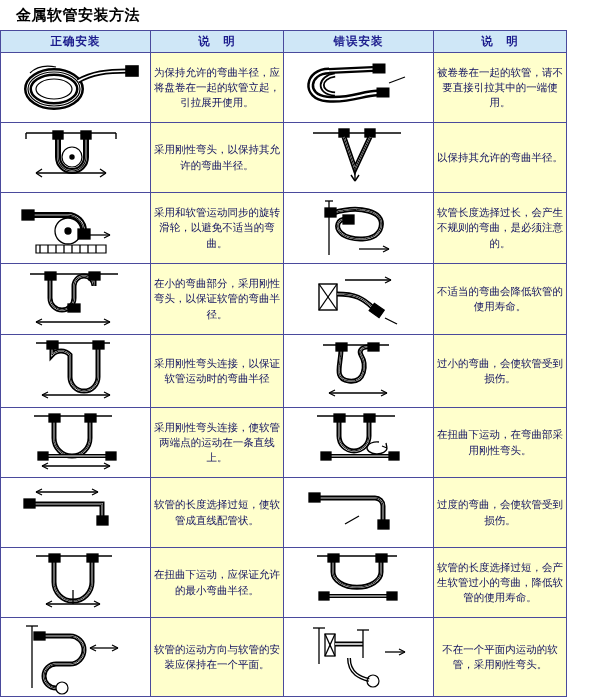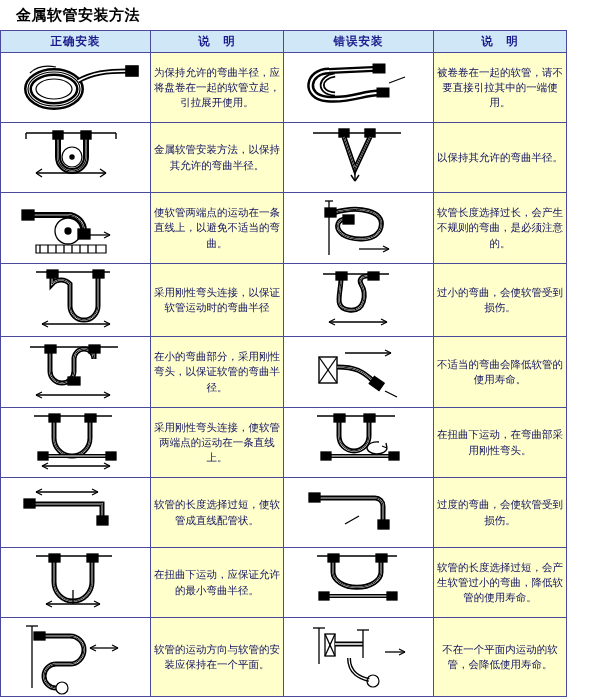--- a/index.html
+++ b/index.html
@@ -151,21 +151,21 @@
                 <circle cx="66" cy="34" r="2" fill="#000"></circle>
                 <rect x="47" y="8" width="10" height="8" fill="#000" stroke="#000"></rect>
                 <rect x="75" y="8" width="10" height="8" fill="#000" stroke="#000"></rect>
                 <line x1="30" y1="50" x2="100" y2="50"></line>
                 <path d="M30 50 l 6 -4 M30 50 l 6 4"></path>
                 <path d="M100 50 l -6 -4 M100 50 l -6 4"></path>
               </g>
             </svg>
           </div>
         </td>
-        <td class="txt-cell">金属软管安装方法，以保持其允许的弯曲半径。</td>
+        <td class="txt-cell">采用刚性弯头，以保持其允许的弯曲半径。</td>
         <td class="img-cell">
           <div class="fig">
             <svg width="140" height="66" viewBox="0 0 140 66">
               <g stroke="#000" fill="none" stroke-width="1.4">
                 <line x1="24" y1="10" x2="112" y2="10"></line>
                 <rect x="50" y="6" width="10" height="8" fill="#000" stroke="#000"></rect>
                 <rect x="76" y="6" width="10" height="8" fill="#000" stroke="#000"></rect>
                 <path d="M55 14 L 66 46 L 81 14" stroke-width="5"></path>
                 <path d="M55 14 L 66 46 L 81 14" stroke="#fff" stroke-width="1.5"></path>
                 <path d="M55 14 L 66 46 L 81 14" stroke-width="1"></path>
@@ -191,78 +191,39 @@
                 <rect x="16" y="17" width="12" height="10" fill="#000" stroke="#000"></rect>
                 <rect x="72" y="36" width="12" height="10" fill="#000" stroke="#000"></rect>
                 <path d="M30 52 L 100 52 L 100 60 L 30 60 Z" stroke-width="1.2"></path>
                 <path d="M34 52 L 34 60 M42 52 L 42 60 M50 52 L 50 60 M58 52 L 58 60 M66 52 L 66 60 M74 52 L 74 60 M82 52 L 82 60 M90 52 L 90 60"></path>
                 <line x1="84" y1="42" x2="104" y2="42"></line>
                 <path d="M104 42 l -6 -3 M104 42 l -6 3"></path>
               </g>
             </svg>
           </div>
         </td>
-        <td class="txt-cell">使软管两端点的运动在一条直线上，以避免不适当的弯曲。</td>
+        <td class="txt-cell">采用和软管运动同步的旋转滑轮，以避免不适当的弯曲。</td>
         <td class="img-cell">
           <div class="fig">
             <svg width="140" height="70" viewBox="0 0 140 70">
               <g stroke="#000" fill="none" stroke-width="1.3">
                 <line x1="40" y1="8" x2="40" y2="62"></line>
                 <line x1="36" y1="8" x2="44" y2="8"></line>
                 <path d="M44 20 C 70 12, 96 18, 92 34 C 88 50, 60 48, 52 40 C 46 34, 48 26, 58 26" stroke-width="5"></path>
                 <path d="M44 20 C 70 12, 96 18, 92 34 C 88 50, 60 48, 52 40 C 46 34, 48 26, 58 26" stroke="#fff" stroke-width="1.5"></path>
                 <path d="M44 20 C 70 12, 96 18, 92 34 C 88 50, 60 48, 52 40 C 46 34, 48 26, 58 26" stroke-width="0.9"></path>
                 <rect x="36" y="15" width="11" height="9" fill="#000" stroke="#000"></rect>
                 <rect x="54" y="22" width="11" height="9" fill="#000" stroke="#000"></rect>
                 <line x1="70" y1="56" x2="100" y2="56"></line>
                 <path d="M100 56 l -6 -3 M100 56 l -6 3"></path>
               </g>
             </svg>
           </div>
         </td>
         <td class="txt-cell">软管长度选择过长，会产生不规则的弯曲，是必须注意的。</td>
-      </tr>
-
-      <tr>
-        <td class="img-cell">
-          <div class="fig">
-            <svg width="140" height="72" viewBox="0 0 140 72">
-              <g stroke="#000" fill="none" stroke-width="1.3">
-                <line x1="30" y1="8" x2="104" y2="8"></line>
-                <path d="M46 12 L 46 20 A 12 12 0 0 1 64 20 L 64 42 A 14 14 0 0 0 92 42 L 92 12" stroke-width="5"></path>
-                <path d="M46 12 L 46 20 A 12 12 0 0 1 64 20 L 64 42 A 14 14 0 0 0 92 42 L 92 12" stroke="#fff" stroke-width="1.5"></path>
-                <path d="M46 12 L 46 20 A 12 12 0 0 1 64 20 L 64 42 A 14 14 0 0 0 92 42 L 92 12" stroke-width="0.9"></path>
-                <rect x="41" y="6" width="11" height="8" fill="#000" stroke="#000"></rect>
-                <rect x="87" y="6" width="11" height="8" fill="#000" stroke="#000"></rect>
-                <line x1="36" y1="60" x2="104" y2="60"></line>
-                <path d="M36 60 l 6 -3 M36 60 l 6 3"></path>
-                <path d="M104 60 l -6 -3 M104 60 l -6 3"></path>
-              </g>
-            </svg>
-          </div>
-        </td>
-        <td class="txt-cell">采用刚性弯头连接，以保证软管运动时的弯曲半径</td>
-        <td class="img-cell">
-          <div class="fig">
-            <svg width="140" height="72" viewBox="0 0 140 72">
-              <g stroke="#000" fill="none" stroke-width="1.3">
-                <line x1="34" y1="10" x2="100" y2="10"></line>
-                <path d="M52 14 C 52 30, 44 44, 60 46 C 76 48, 78 30, 72 20 C 68 12, 80 10, 84 14" stroke-width="5"></path>
-                <path d="M52 14 C 52 30, 44 44, 60 46 C 76 48, 78 30, 72 20 C 68 12, 80 10, 84 14" stroke="#fff" stroke-width="1.5"></path>
-                <path d="M52 14 C 52 30, 44 44, 60 46 C 76 48, 78 30, 72 20 C 68 12, 80 10, 84 14" stroke-width="0.9"></path>
-                <rect x="47" y="8" width="11" height="8" fill="#000" stroke="#000"></rect>
-                <rect x="79" y="8" width="11" height="8" fill="#000" stroke="#000"></rect>
-                <line x1="40" y1="58" x2="98" y2="58"></line>
-                <path d="M40 58 l 6 -3 M40 58 l 6 3"></path>
-                <path d="M98 58 l -6 -3 M98 58 l -6 3"></path>
-              </g>
-            </svg>
-          </div>
-        </td>
-        <td class="txt-cell">过小的弯曲，会使软管受到损伤。</td>
       </tr>
 
       <tr>
         <td class="img-cell">
           <div class="fig">
             <svg width="140" height="70" viewBox="0 0 140 70">
               <g stroke="#000" fill="none" stroke-width="1.3">
                 <line x1="24" y1="10" x2="112" y2="10"></line>
                 <path d="M44 14 L 44 34 A 12 12 0 0 0 68 34 L 68 22 A 10 10 0 0 1 88 22 L 88 14" stroke-width="5"></path>
                 <path d="M44 14 L 44 34 A 12 12 0 0 0 68 34 L 68 22 A 10 10 0 0 1 88 22 L 88 14" stroke="#fff" stroke-width="1.5"></path>
@@ -290,20 +251,59 @@
                 <path d="M48 30 C 66 30, 74 34, 84 44" stroke-width="0.9"></path>
                 <rect x="82" y="42" width="12" height="9" fill="#000" stroke="#000" transform="rotate(35 88 46)"></rect>
                 <line x1="56" y1="16" x2="102" y2="16"></line>
                 <path d="M102 16 l -6 -3 M102 16 l -6 3"></path>
                 <line x1="96" y1="54" x2="108" y2="60"></line>
               </g>
             </svg>
           </div>
         </td>
         <td class="txt-cell">不适当的弯曲会降低软管的使用寿命。</td>
+      </tr>
+
+      <tr>
+        <td class="img-cell">
+          <div class="fig">
+            <svg width="140" height="72" viewBox="0 0 140 72">
+              <g stroke="#000" fill="none" stroke-width="1.3">
+                <line x1="30" y1="8" x2="104" y2="8"></line>
+                <path d="M46 12 L 46 20 A 12 12 0 0 1 64 20 L 64 42 A 14 14 0 0 0 92 42 L 92 12" stroke-width="5"></path>
+                <path d="M46 12 L 46 20 A 12 12 0 0 1 64 20 L 64 42 A 14 14 0 0 0 92 42 L 92 12" stroke="#fff" stroke-width="1.5"></path>
+                <path d="M46 12 L 46 20 A 12 12 0 0 1 64 20 L 64 42 A 14 14 0 0 0 92 42 L 92 12" stroke-width="0.9"></path>
+                <rect x="41" y="6" width="11" height="8" fill="#000" stroke="#000"></rect>
+                <rect x="87" y="6" width="11" height="8" fill="#000" stroke="#000"></rect>
+                <line x1="36" y1="60" x2="104" y2="60"></line>
+                <path d="M36 60 l 6 -3 M36 60 l 6 3"></path>
+                <path d="M104 60 l -6 -3 M104 60 l -6 3"></path>
+              </g>
+            </svg>
+          </div>
+        </td>
+        <td class="txt-cell">采用刚性弯头连接，以保证软管运动时的弯曲半径</td>
+        <td class="img-cell">
+          <div class="fig">
+            <svg width="140" height="72" viewBox="0 0 140 72">
+              <g stroke="#000" fill="none" stroke-width="1.3">
+                <line x1="34" y1="10" x2="100" y2="10"></line>
+                <path d="M52 14 C 52 30, 44 44, 60 46 C 76 48, 78 30, 72 20 C 68 12, 80 10, 84 14" stroke-width="5"></path>
+                <path d="M52 14 C 52 30, 44 44, 60 46 C 76 48, 78 30, 72 20 C 68 12, 80 10, 84 14" stroke="#fff" stroke-width="1.5"></path>
+                <path d="M52 14 C 52 30, 44 44, 60 46 C 76 48, 78 30, 72 20 C 68 12, 80 10, 84 14" stroke-width="0.9"></path>
+                <rect x="47" y="8" width="11" height="8" fill="#000" stroke="#000"></rect>
+                <rect x="79" y="8" width="11" height="8" fill="#000" stroke="#000"></rect>
+                <line x1="40" y1="58" x2="98" y2="58"></line>
+                <path d="M40 58 l 6 -3 M40 58 l 6 3"></path>
+                <path d="M98 58 l -6 -3 M98 58 l -6 3"></path>
+              </g>
+            </svg>
+          </div>
+        </td>
+        <td class="txt-cell">过小的弯曲，会使软管受到损伤。</td>
       </tr>
 
       <tr>
         <td class="img-cell">
           <div class="fig">
             <svg width="140" height="66" viewBox="0 0 140 66">
               <g stroke="#000" fill="none" stroke-width="1.3">
                 <line x1="28" y1="8" x2="106" y2="8"></line>
                 <path d="M48 12 L 48 30 A 16 16 0 0 0 84 30 L 84 12" stroke-width="5"></path>
                 <path d="M48 12 L 48 30 A 16 16 0 0 0 84 30 L 84 12" stroke="#fff" stroke-width="1.5"></path>
@@ -456,18 +456,18 @@
                 <line x1="68" y1="12" x2="80" y2="12"></line>
                 <path d="M60 40 C 60 56, 72 60, 80 62" stroke-width="4"></path>
                 <path d="M60 40 C 60 56, 72 60, 80 62" stroke="#fff" stroke-width="1.2"></path>
                 <circle cx="84" cy="63" r="6" stroke-width="1.2"></circle>
                 <line x1="96" y1="34" x2="116" y2="34"></line>
                 <path d="M116 34 l -6 -3 M116 34 l -6 3"></path>
               </g>
             </svg>
           </div>
         </td>
-        <td class="txt-cell">不在一个平面内运动的软管，会降低使用寿命。</td>
+        <td class="txt-cell">不在一个平面内运动的软管，采用刚性弯头。</td>
       </tr>
 
     </tbody>
   </table>
 </div>
 
 </body></html>

